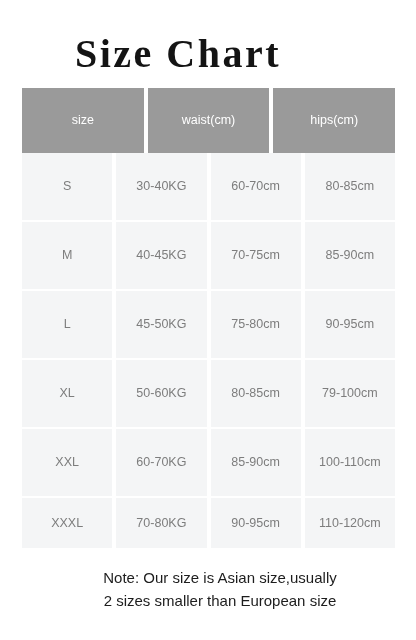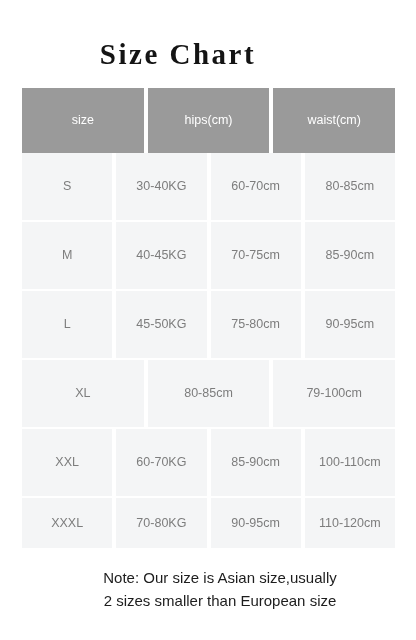--- a/index.html
+++ b/index.html
@@ -21,21 +21,21 @@
     box-sizing: border-box;
   }
   .chart-title {
     position: absolute;
     top: 34px;
     left: 0;
     width: 356px;
     text-align: center;
     font-family: "Liberation Serif", "DejaVu Serif", serif;
     font-weight: bold;
-    font-size: 29px;
+    font-size: 40px;
     letter-spacing: 2.5px;
     color: #141414;
     line-height: 40px;
   }
   .size-table {
     position: absolute;
     top: 88px;
     left: 22px;
     width: 373px;
   }
@@ -96,22 +96,22 @@
 <body>
 
 <div class="page">
 
   <div class="chart-title">Size Chart</div>
 
   <div class="size-table">
 
     <div class="table-row header-row">
       <div class="cell">size</div>
+      <div class="cell">waist(cm)</div>
       <div class="cell">hips(cm)</div>
-      <div class="cell">waist(cm)</div>
     </div>
 
     <div class="table-row body-row">
       <div class="cell">S</div>
       <div class="cell">30-40KG</div>
       <div class="cell">60-70cm</div>
       <div class="cell">80-85cm</div>
     </div>
 
     <div class="table-row body-row">
@@ -123,20 +123,21 @@
 
     <div class="table-row body-row">
       <div class="cell">L</div>
       <div class="cell">45-50KG</div>
       <div class="cell">75-80cm</div>
       <div class="cell">90-95cm</div>
     </div>
 
     <div class="table-row body-row">
       <div class="cell">XL</div>
+      <div class="cell">50-60KG</div>
       <div class="cell">80-85cm</div>
       <div class="cell">79-100cm</div>
     </div>
 
     <div class="table-row body-row">
       <div class="cell">XXL</div>
       <div class="cell">60-70KG</div>
       <div class="cell">85-90cm</div>
       <div class="cell">100-110cm</div>
     </div>

